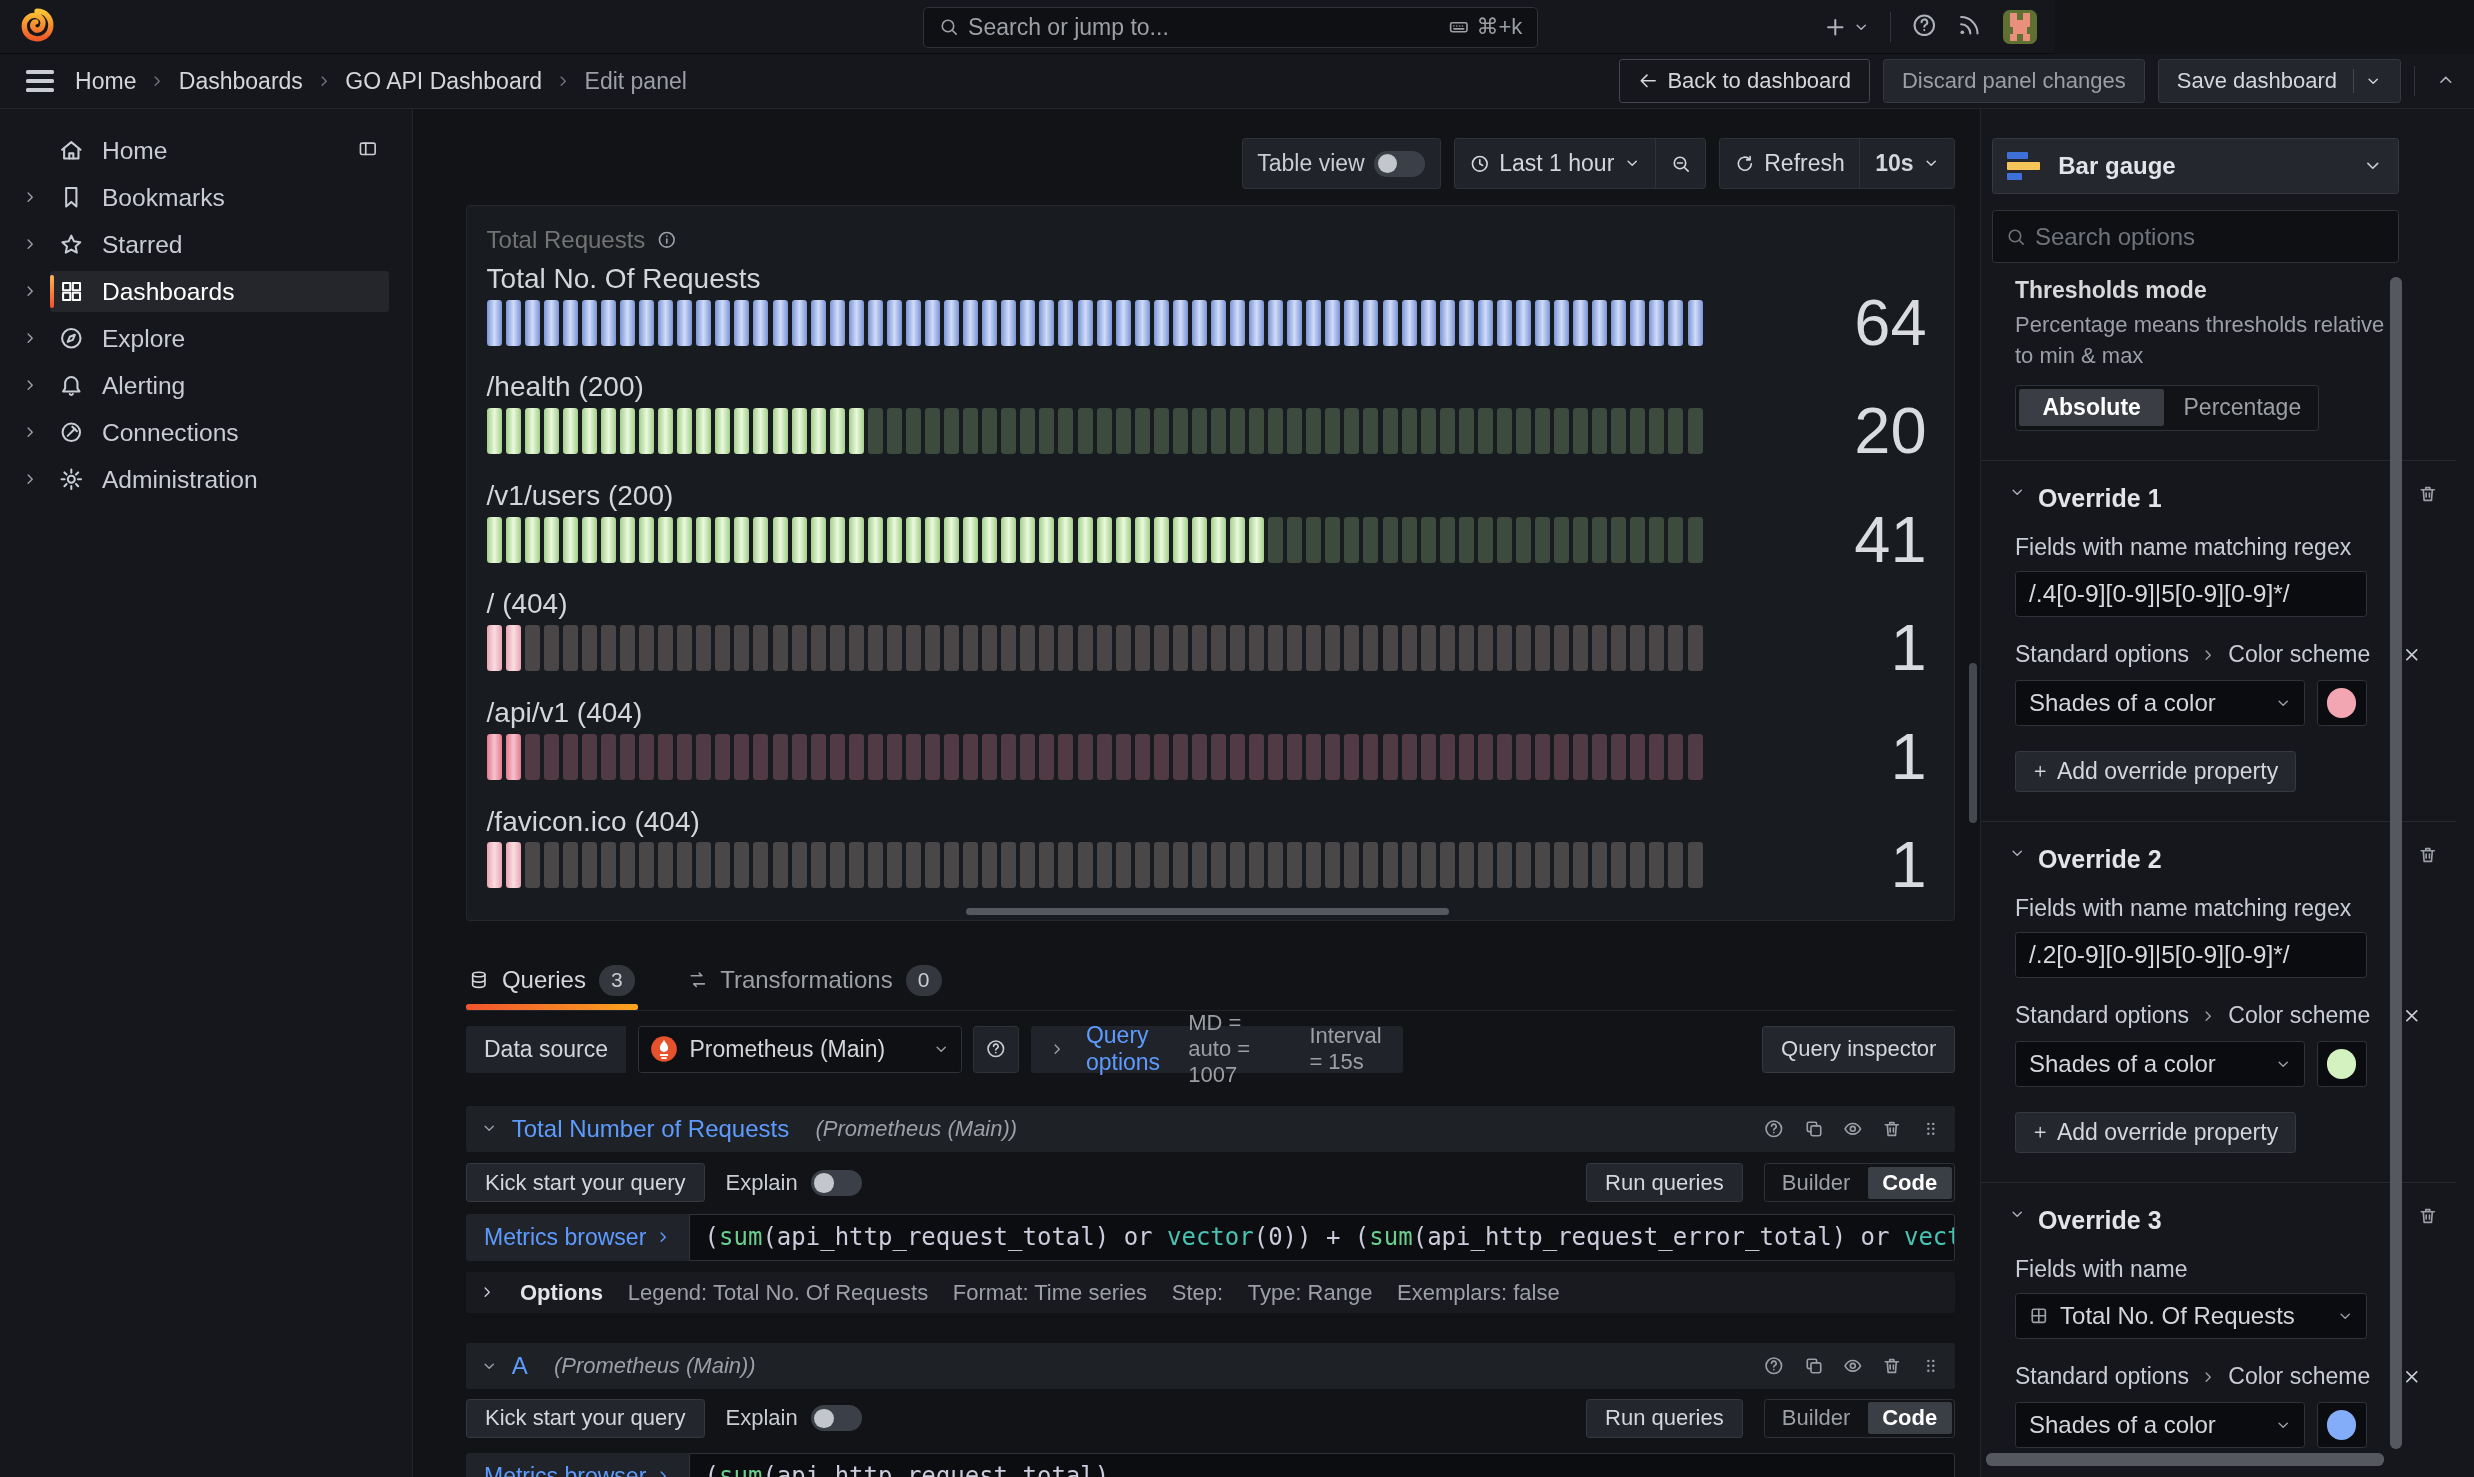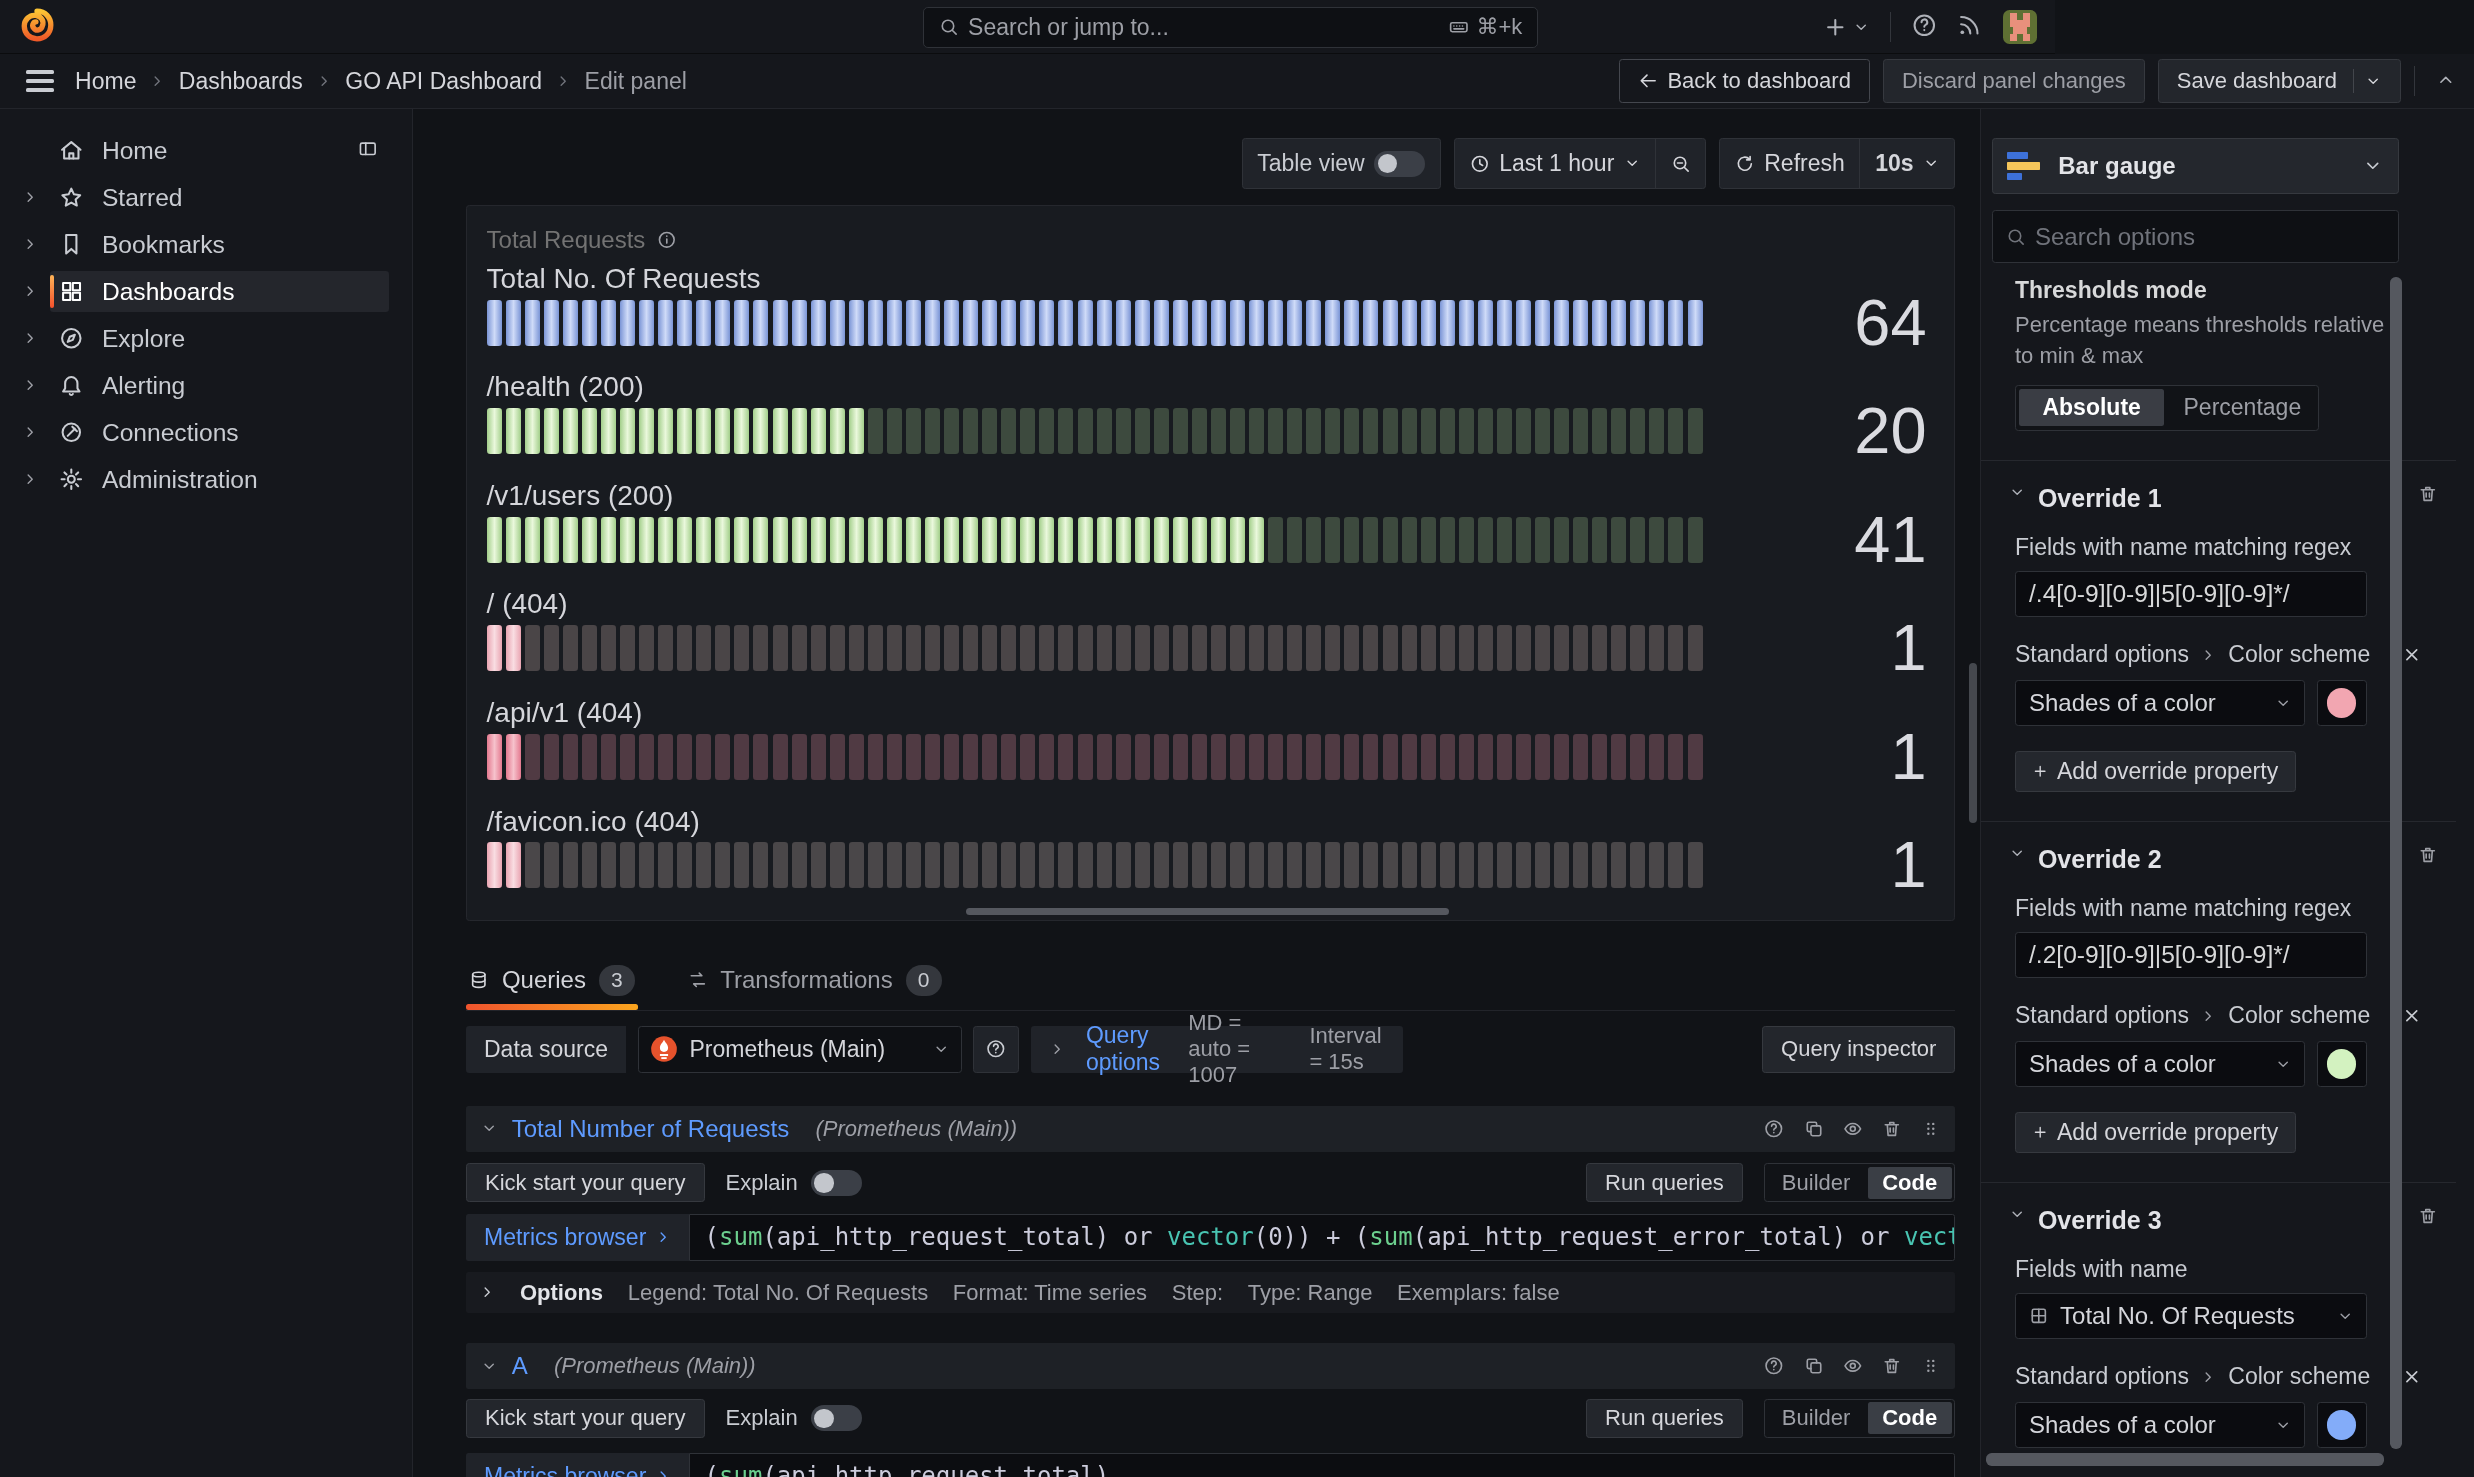--- a/index.html
+++ b/index.html
@@ -278,36 +278,36 @@
       </span>
     </div>
     <div class="side-item">
       <span class="chevslot">
           <svg class="ic xs" viewBox="0 0 24 24">
             <path d="M9 6l6 6-6 6"></path>
           </svg>
         </span>
       <span class="side-body">
         <svg class="ic" viewBox="0 0 24 24">
-            <path d="M12 3.5l2.6 5.6 6.1.8-4.5 4.2 1.2 6-5.4-3-5.4 3 1.2-6-4.5-4.2 6.1-.8z"></path>
-          </svg>
-        <span class="lbl">Starred</span>
+            <path d="M7 3h10v18l-5-4.5L7 21z"></path>
+          </svg>
+        <span class="lbl">Bookmarks</span>
       </span>
     </div>
     <div class="side-item">
       <span class="chevslot">
           <svg class="ic xs" viewBox="0 0 24 24">
             <path d="M9 6l6 6-6 6"></path>
           </svg>
         </span>
       <span class="side-body">
         <svg class="ic" viewBox="0 0 24 24">
-            <path d="M7 3h10v18l-5-4.5L7 21z"></path>
-          </svg>
-        <span class="lbl">Bookmarks</span>
+            <path d="M12 3.5l2.6 5.6 6.1.8-4.5 4.2 1.2 6-5.4-3-5.4 3 1.2-6-4.5-4.2 6.1-.8z"></path>
+          </svg>
+        <span class="lbl">Starred</span>
       </span>
     </div>
     <div class="side-item active">
       <span class="chevslot">
           <svg class="ic xs" viewBox="0 0 24 24">
             <path d="M9 6l6 6-6 6"></path>
           </svg>
         </span>
       <span class="side-body">
         <svg class="ic" viewBox="0 0 24 24">

